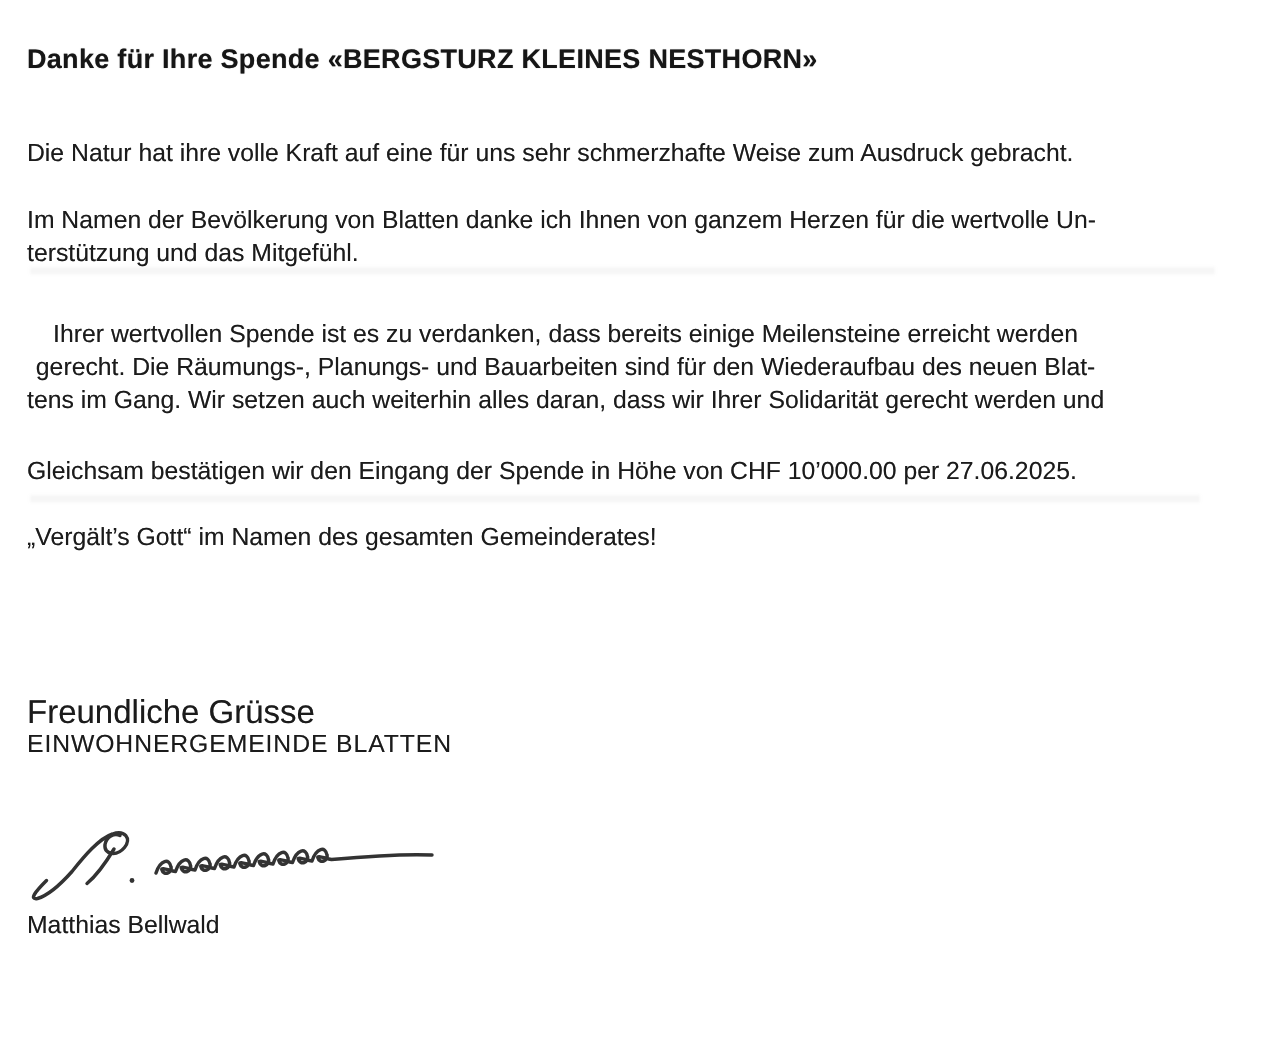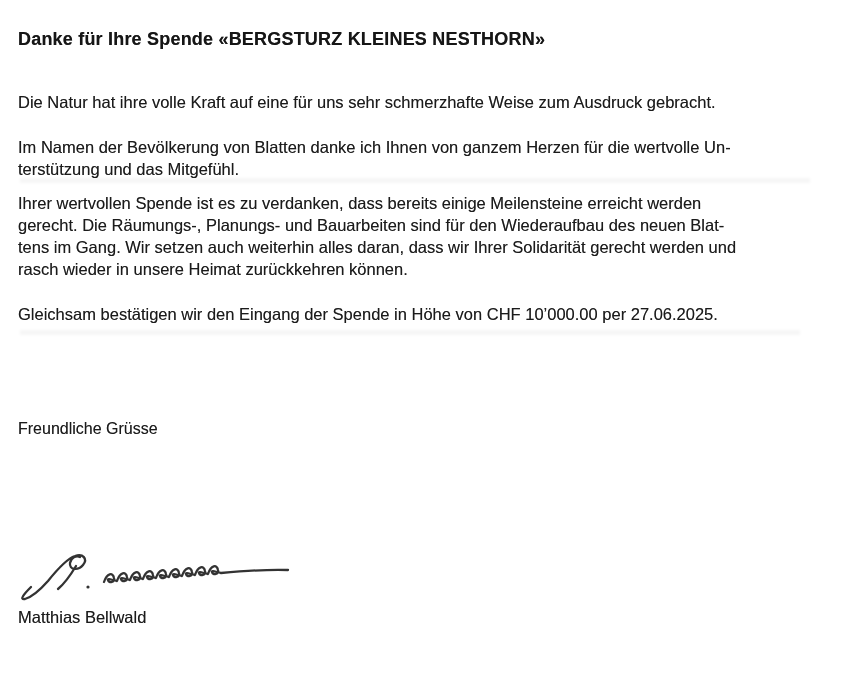--- a/index.html
+++ b/index.html
@@ -27,24 +27,24 @@
   }
   .para { font-size: 16.5px; }
   .para .ln {
     white-space: nowrap;
     line-height: 22px;
     height: 22px;
     text-shadow: 0 0 0.4px rgba(0,0,0,0.45);
   }
   .p1 { top: 91px; }
   .p2 { top: 136px; }
-  .p3 { top: 192px; }
+  .p3 { top: 212px; text-align: center; }
   .p4 { top: 303px; text-align: center; }
   .p5 { top: 347px; }
-  .salutation { top: 420px; font-size: 16px; white-space: nowrap; text-shadow: 0 0 0.4px rgba(0,0,0,0.45); }
+  .salutation { top: 462px; font-size: 22px; white-space: nowrap; text-shadow: 0 0 0.4px rgba(0,0,0,0.45); }
   .organization { top: 487px; font-size: 16.5px; letter-spacing: 0.6px; white-space: nowrap; text-shadow: 0 0 0.4px rgba(0,0,0,0.45); }
   .signature { top: 548px; left: 18px; position: absolute; }
   .signer-name { top: 608px; font-size: 16.5px; white-space: nowrap; text-shadow: 0 0 0.4px rgba(0,0,0,0.45); }
   .signer-role { top: 639px; font-size: 15.5px; white-space: nowrap; text-shadow: 0 0 0.4px rgba(0,0,0,0.45); }
   .scan-streak {
     position: absolute;
     height: 5px;
     background: rgba(70,70,70,0.05);
     filter: blur(1px);
     pointer-events: none;
@@ -65,30 +65,33 @@
   </div>
 
   <div class="abs para p1">
     <div class="ln">Die Natur hat ihre volle Kraft auf eine für uns sehr schmerzhafte Weise zum Ausdruck gebracht.</div>
   </div>
 
   <div class="abs para p3">
     <div class="ln">Ihrer wertvollen Spende ist es zu verdanken, dass bereits einige Meilensteine erreicht werden</div>
     <div class="ln">gerecht. Die Räumungs-, Planungs- und Bauarbeiten sind für den Wiederaufbau des neuen Blat-</div>
     <div class="ln">tens im Gang. Wir setzen auch weiterhin alles daran, dass wir Ihrer Solidarität gerecht werden und</div>
-    <div class="ln">rasch wieder in unsere Heimat zurückkehren können.</div>
   </div>
 
   <div class="abs para p4">
     <div class="ln">Gleichsam bestätigen wir den Eingang der Spende in Höhe von CHF 10’000.00 per 27.06.2025.</div>
   </div>
 
+  <div class="abs para p5">
+    <div class="ln">„Vergält’s Gott“ im Namen des gesamten Gemeinderates!</div>
+  </div>
 
   <div class="abs salutation">Freundliche Grüsse</div>
 
+  <div class="abs organization">EINWOHNERGEMEINDE BLATTEN</div>
 
   <div class="signature">
     <svg width="280" height="55" viewBox="0 0 280 55" xmlns="http://www.w3.org/2000/svg" aria-hidden="true">
       <g stroke="#333333" stroke-width="2.3" fill="none" stroke-linecap="round" stroke-linejoin="round">
         <path d="M13,39 C6,46 1,52 7,51 C14,49 22,42 30,33 C38,23 48,11 57,8 C65,5 70,11 65,17 C60,23 51,22 52,15 C53,10 58,7 62,9"></path>
         <path d="M58,18 C52,28 46,36 40,41"></path>
         <path d="M86,34
                  c3,-9 9,-10 10,-4 c1,4 -5,6 -6,2 c-1,-2 4,0 9,1
                  c3,-9 9,-10 10,-4 c1,4 -5,6 -6,2 c-1,-2 4,0 9,1
                  c3,-9 9,-10 10,-4 c1,4 -5,6 -6,2 c-1,-2 4,0 9,1

